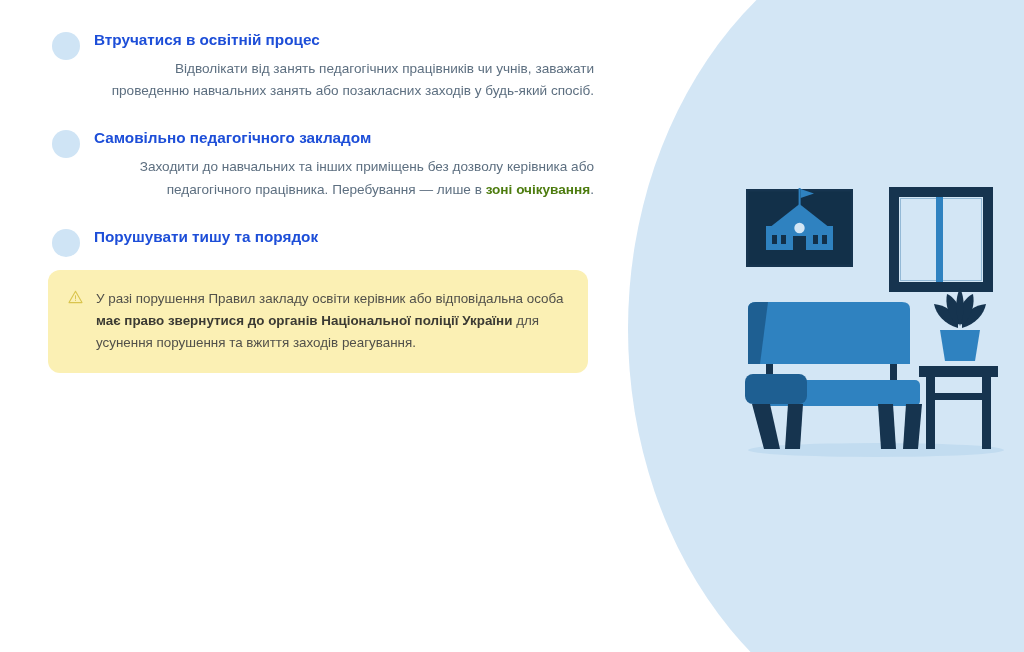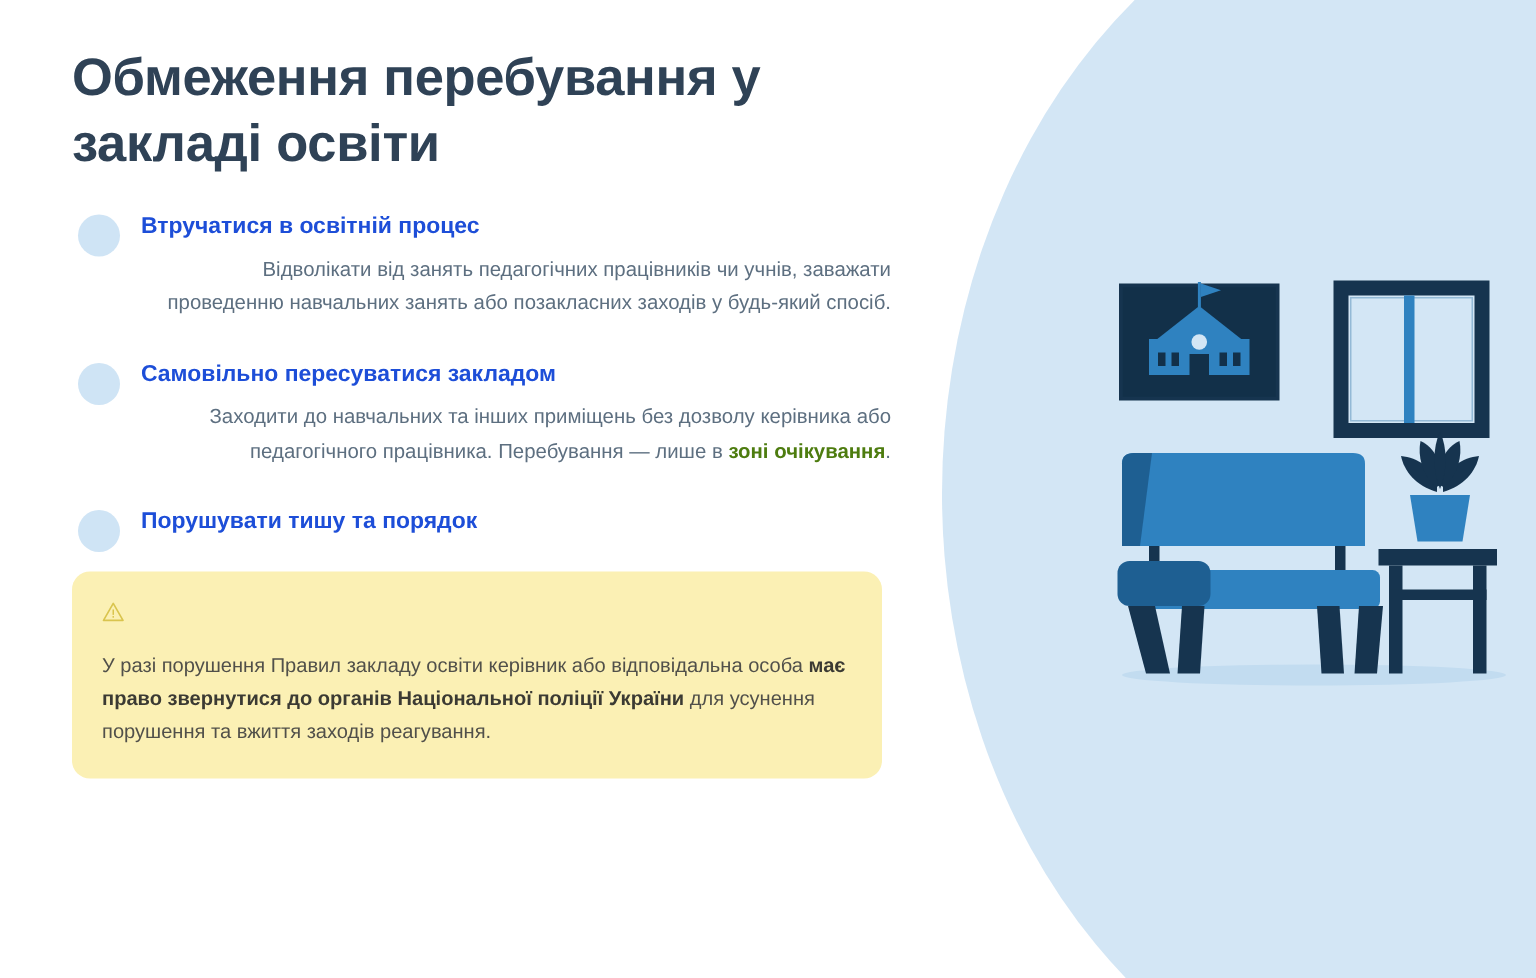--- a/index.html
+++ b/index.html
@@ -105,21 +105,20 @@
 
   
   .callout {
     display: flex;
     align-items: flex-start;
     gap: 13px;
     background: #fbf0b4;
     border-radius: 12px;
     padding: 18px 22px 19px 20px;
     width: 540px;
-    flex-direction: column;
   }
 
   .callout-icon {
     flex: 0 0 auto;
     margin-top: 2px;
   }
 
   .callout-text {
     font-size: 13.4px;
     line-height: 1.66;
@@ -140,34 +139,33 @@
 </style>
 </head>
 <body>
 
 <div class="slide">
 
   <div class="bg-ellipse"></div>
 
   <div class="content">
 
-    <h1 class="page-title">Обмеження перебування у закладі освіти</h1>
 
 
     <ul class="rules">
 
       <li class="rule-item">
         <span class="rule-bullet"></span>
         <div class="rule-title">Втручатися в освітній процес</div>
         <div class="rule-desc">Відволікати від занять педагогічних працівників чи учнів, заважати проведенню навчальних занять або позакласних заходів у будь-який спосіб.</div>
       </li>
 
       <li class="rule-item">
         <span class="rule-bullet"></span>
-        <div class="rule-title">Самовільно пересуватися закладом</div>
+        <div class="rule-title">Самовільно педагогічного закладом</div>
         <div class="rule-desc">
           <span>Заходити до навчальних та інших приміщень без дозволу керівника або педагогічного працівника. Перебування — лише в </span><b>зоні очікування</b><span>.</span>
         </div>
       </li>
 
       <li class="rule-item">
         <span class="rule-bullet"></span>
         <div class="rule-title">Порушувати тишу та порядок</div>
       </li>
 

